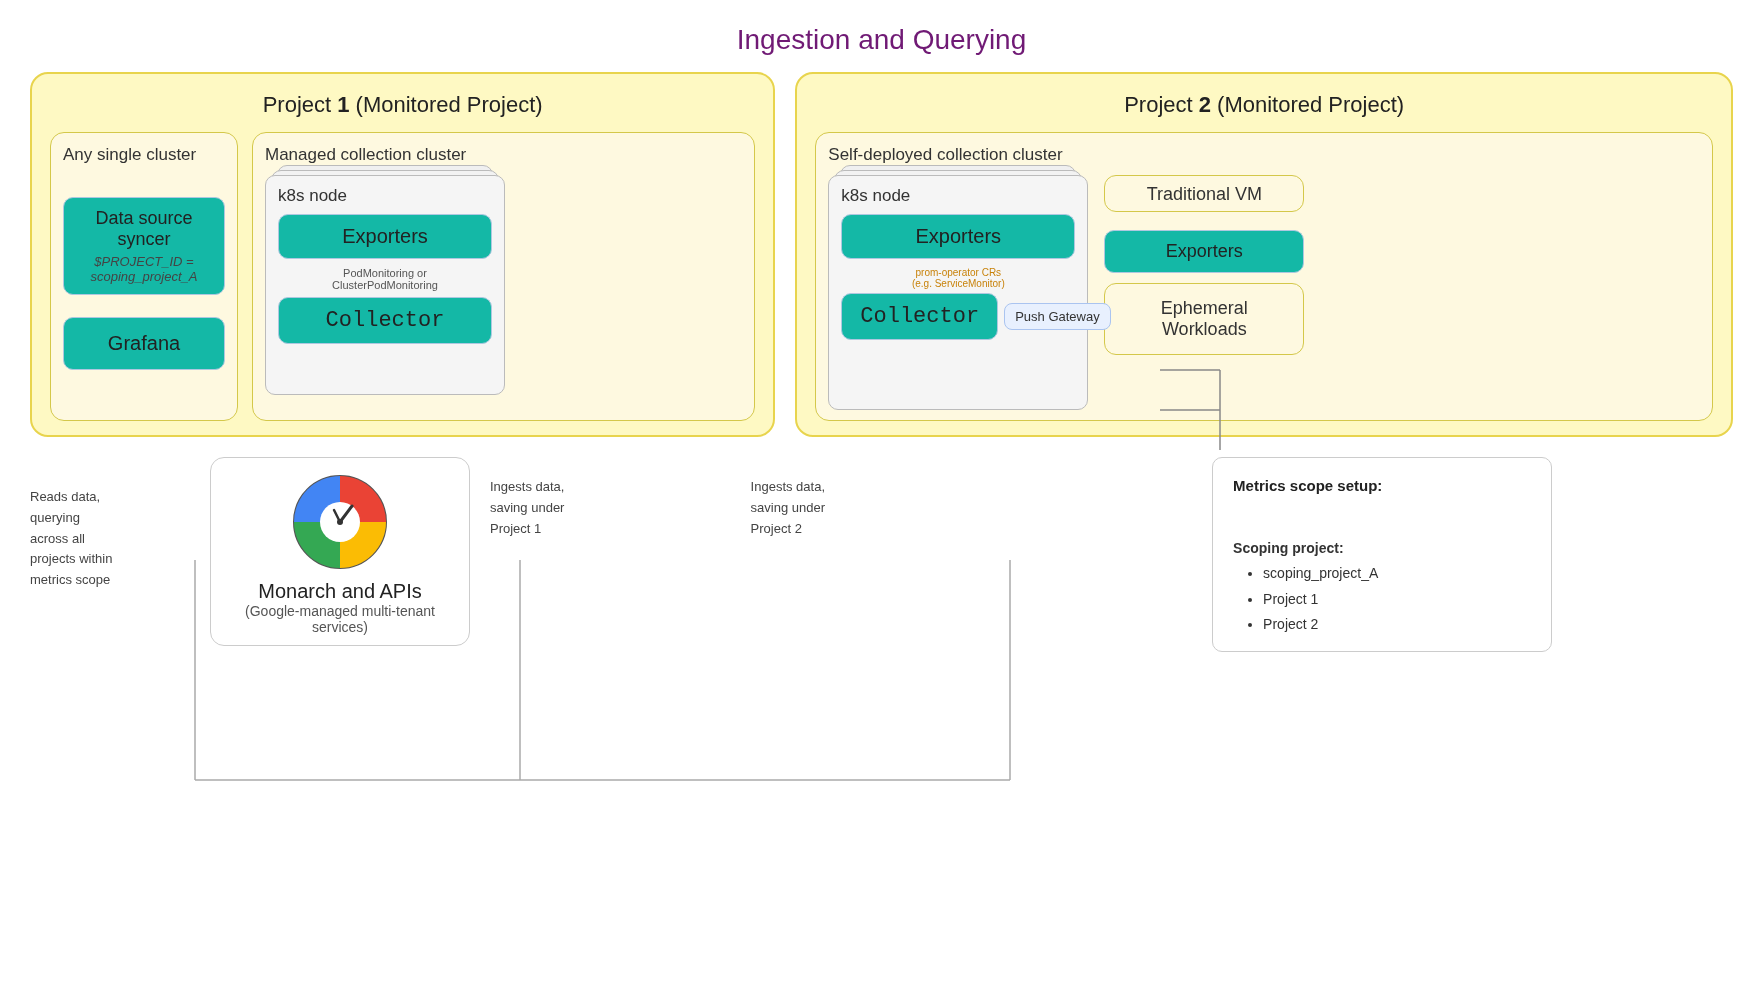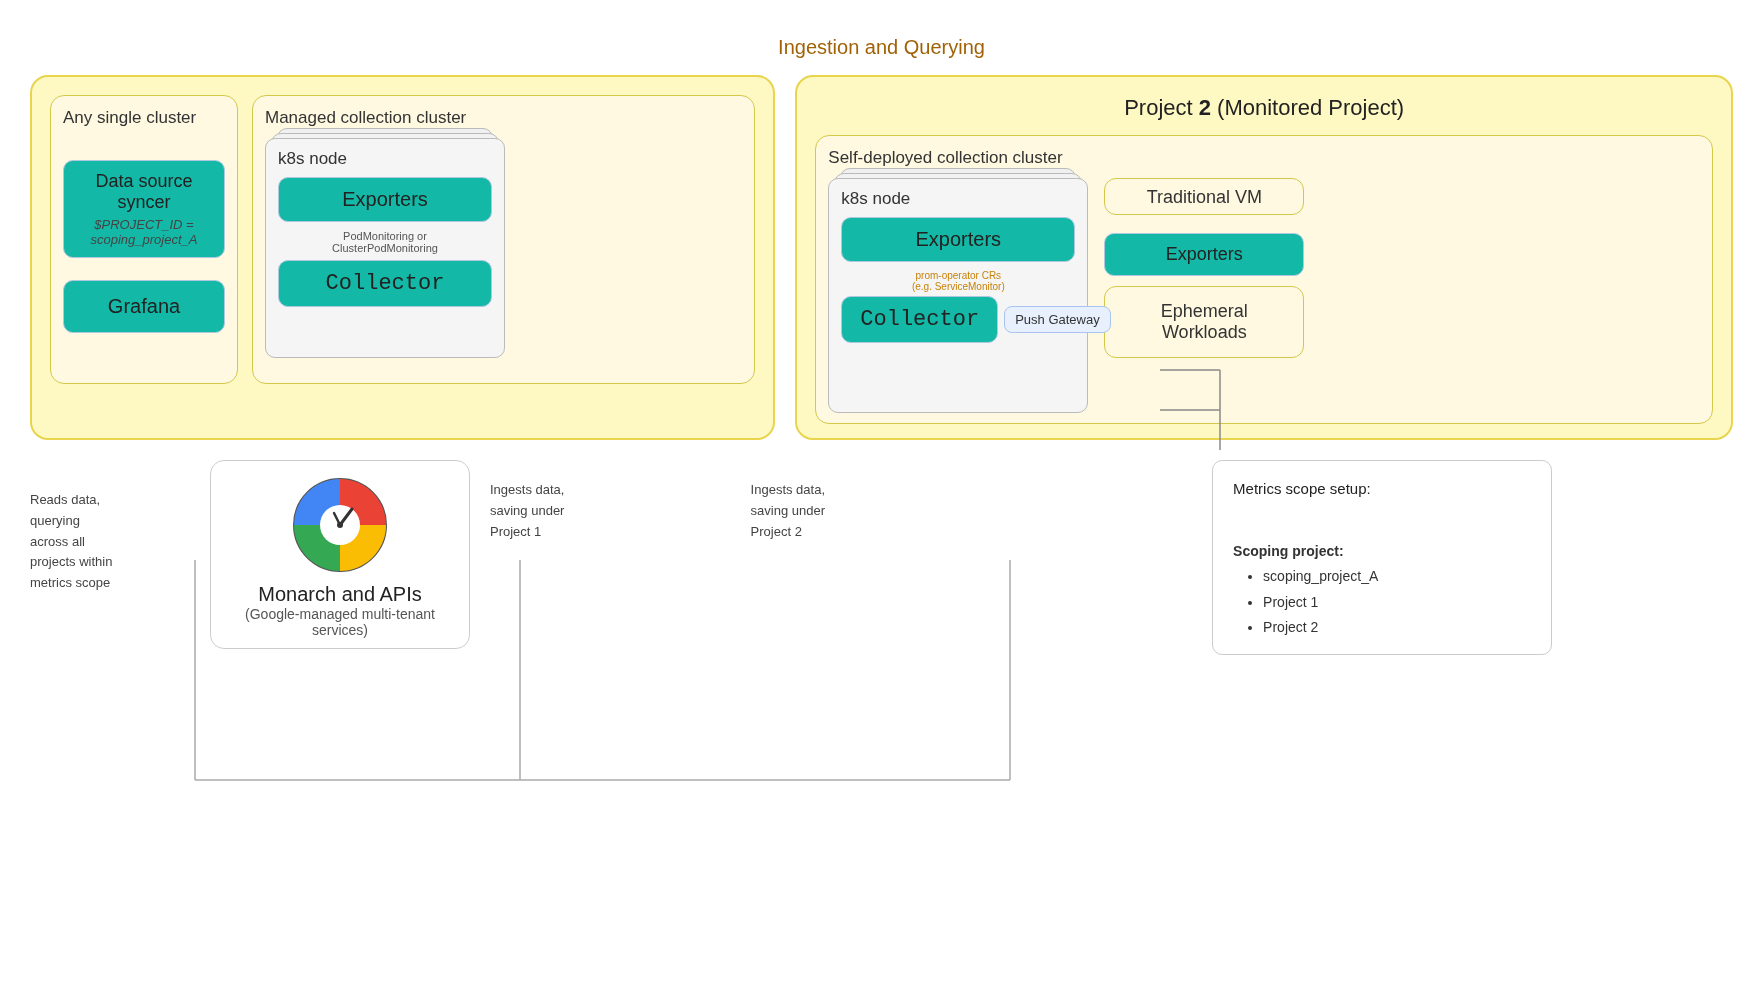--- a/index.html
+++ b/index.html
@@ -6,24 +6,24 @@
     body {
       background: #ffffff;
       font-family: 'Arial', sans-serif;
       width: 1763px;
       height: 992px;
       overflow: hidden;
       position: relative;
     }
     .page-title {
       text-align: center;
-      font-size: 20px;
+      font-size: 28px;
       font-weight: 400;
-      padding: 36px 0 16px;
-      color: #a16207;
+      padding: 24px 0 16px;
+      color: #701a75;
     }
     .project-box {
       background: #fef9c3;
       border: 2px solid #e8d44d;
       border-radius: 18px;
       padding: 18px 18px 14px;
       position: relative;
     }
     .project-box-1 {
       flex: 1.1;
@@ -230,20 +230,21 @@
       color: #333;
       line-height: 1.8;
       margin-left: 20px;
       width: 340px;
       flex-shrink: 0;
     }
     .metrics-scope-box .scope-title {
       font-size: 15px;
       color: #222;
       margin-bottom: 6px;
+      font-weight: bold;
     }
     .metrics-scope-box ul {
       list-style: disc;
       padding-left: 30px;
     }
     .metrics-scope-box .section-label {
       margin-top: 6px;
       font-weight: 700;
     }
     .full-layout {
@@ -279,20 +280,23 @@
   </style>
 </head>
 <body>
 
 <div class="full-layout">
   <h1 class="page-title">Ingestion and Querying</h1>
 
   <div class="top-row">
 
     <div class="project-box project-box-1">
+      <div class="project-title">
+        <span>Project </span><strong>1</strong><span> (Monitored Project)</span>
+      </div>
       <div class="project-inner">
 
         <div class="cluster-box single-cluster">
           <div class="cluster-title">Any single cluster</div>
           <div class="blue-box data-source-box">
             <div>Data source</div>
             <div>syncer</div>
             <div class="sub-text">$PROJECT_ID =<br>scoping_project_A</div>
           </div>
           <div class="blue-box grafana-box">Grafana</div>

